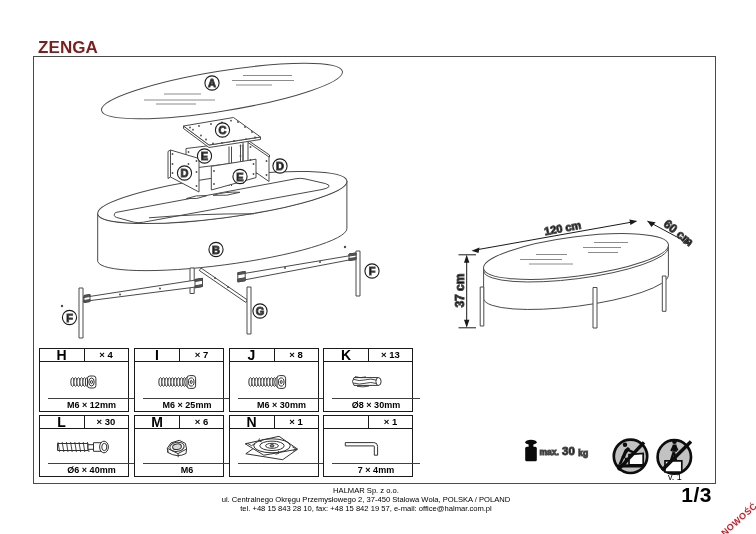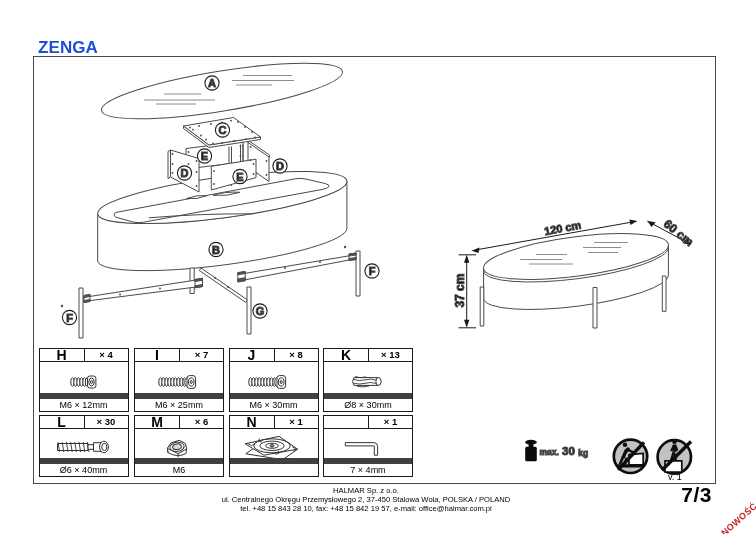--- a/index.html
+++ b/index.html
@@ -1,24 +1,24 @@
 <!DOCTYPE html>
 <html><head>
 <meta charset="utf-8">
 <style>
   html,body{margin:0;padding:0;background:#fff;}
   body{width:756px;height:534px;position:relative;font-family:"Liberation Sans",sans-serif;overflow:hidden;}
   .abs{position:absolute;}
-  #title{left:38px;top:38px;font-size:17px;font-weight:bold;color:#1d4ed8;letter-spacing:0.1px;}
+  #title{left:38px;top:38px;font-size:17px;font-weight:bold;color:#7f1d1d;letter-spacing:0.1px;}
   #frame{left:33px;top:56px;width:681px;height:426px;border:1px solid #4a4a4a;}
   .cell{position:absolute;border:1px solid #1a1a1a;background:#fff;}
   .chead{position:absolute;left:0;top:0;width:100%;height:12px;border-bottom:1px solid #1a1a1a;}
   .cletter{position:absolute;left:0;top:0;width:44px;height:12px;text-align:center;font-weight:bold;font-size:14px;line-height:12px;}
   .cqty{position:absolute;left:44px;top:0;right:0;height:12px;border-left:1px solid #1a1a1a;text-align:center;font-weight:bold;font-size:9.5px;line-height:12px;}
-  .clabel{position:absolute;left:0;bottom:0;width:100%;height:12px;border-top:6px solid #404040;text-align:center;font-weight:normal;font-size:9px;line-height:12px;}
+  .clabel{position:absolute;left:8px;bottom:0;width:100%;height:12px;border-top:1px solid #404040;text-align:center;font-weight:bold;font-size:9px;line-height:12px;}
   .cicon{position:absolute;left:0;top:12px;width:100%;}
   #footer{left:33px;top:485.5px;width:666px;text-align:center;font-size:7.6px;color:#000;line-height:9px;}
   #v1{left:668px;top:472px;width:44px;font-size:9px;}
   #p13{left:640px;top:483px;width:72px;text-align:right;font-size:21px;font-weight:bold;letter-spacing:0.5px;}
   #nowosc{left:726px;top:528px;font-size:9px;font-weight:bold;color:#cc2128;transform:rotate(-42deg);transform-origin:left bottom;letter-spacing:0.5px;}
 </style>
 </head>
 <body>
 <div id="title" class="abs">ZENGA</div>
 <div id="frame" class="abs"></div>
@@ -369,14 +369,14 @@
       <span class="cqty">× 1</span>
     </div>
   <div class="cicon" style="height:36px"><svg width="88" height="36" viewBox="0 0 88 36">
     <path d="M21.3,14.6 L49.8,14.6 Q53.6,14.6 53.6,18.4 L53.6,27.2 L50.3,27.2 L50.3,18.3 Q50.3,17.9 49.9,17.9 L21.3,17.9 Z" fill="#fff" stroke="#333" stroke-width="1"></path>
     </svg></div>
   <div class="clabel">7 × 4mm</div>
 </div>
 
 <div id="footer" class="abs">HALMAR Sp. z o.o.<br>ul. Centralnego Okręgu Przemysłowego 2, 37-450 Stalowa Wola, POLSKA / POLAND<br>tel. +48 15 843 28 10, fax: +48 15 842 19 57, e-mail: office@halmar.com.pl</div>
 <div id="v1" class="abs">v. 1</div>
-<div id="p13" class="abs">7/3</div>
+<div id="p13" class="abs">1/3</div>
 <div id="nowosc" class="abs" style="height:10px;line-height:10px;">NOWOŚĆ</div>
 
 </body></html>

